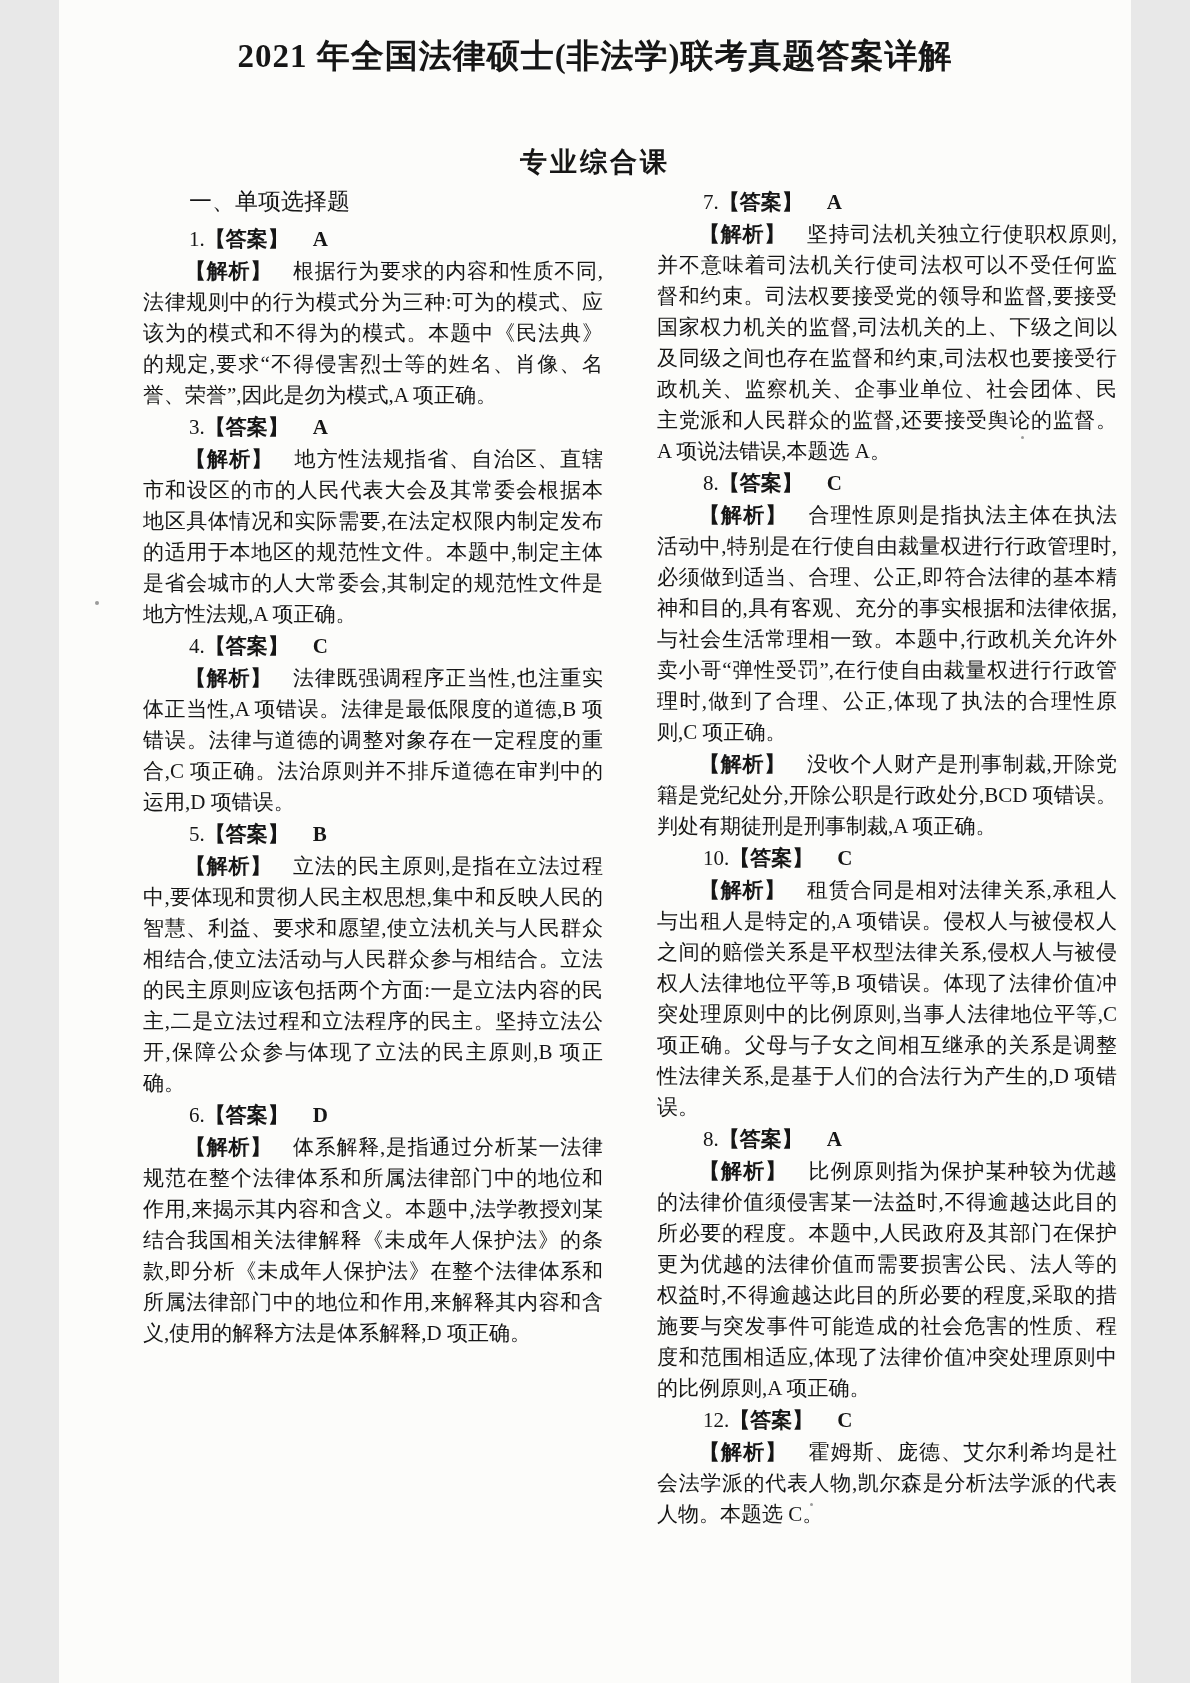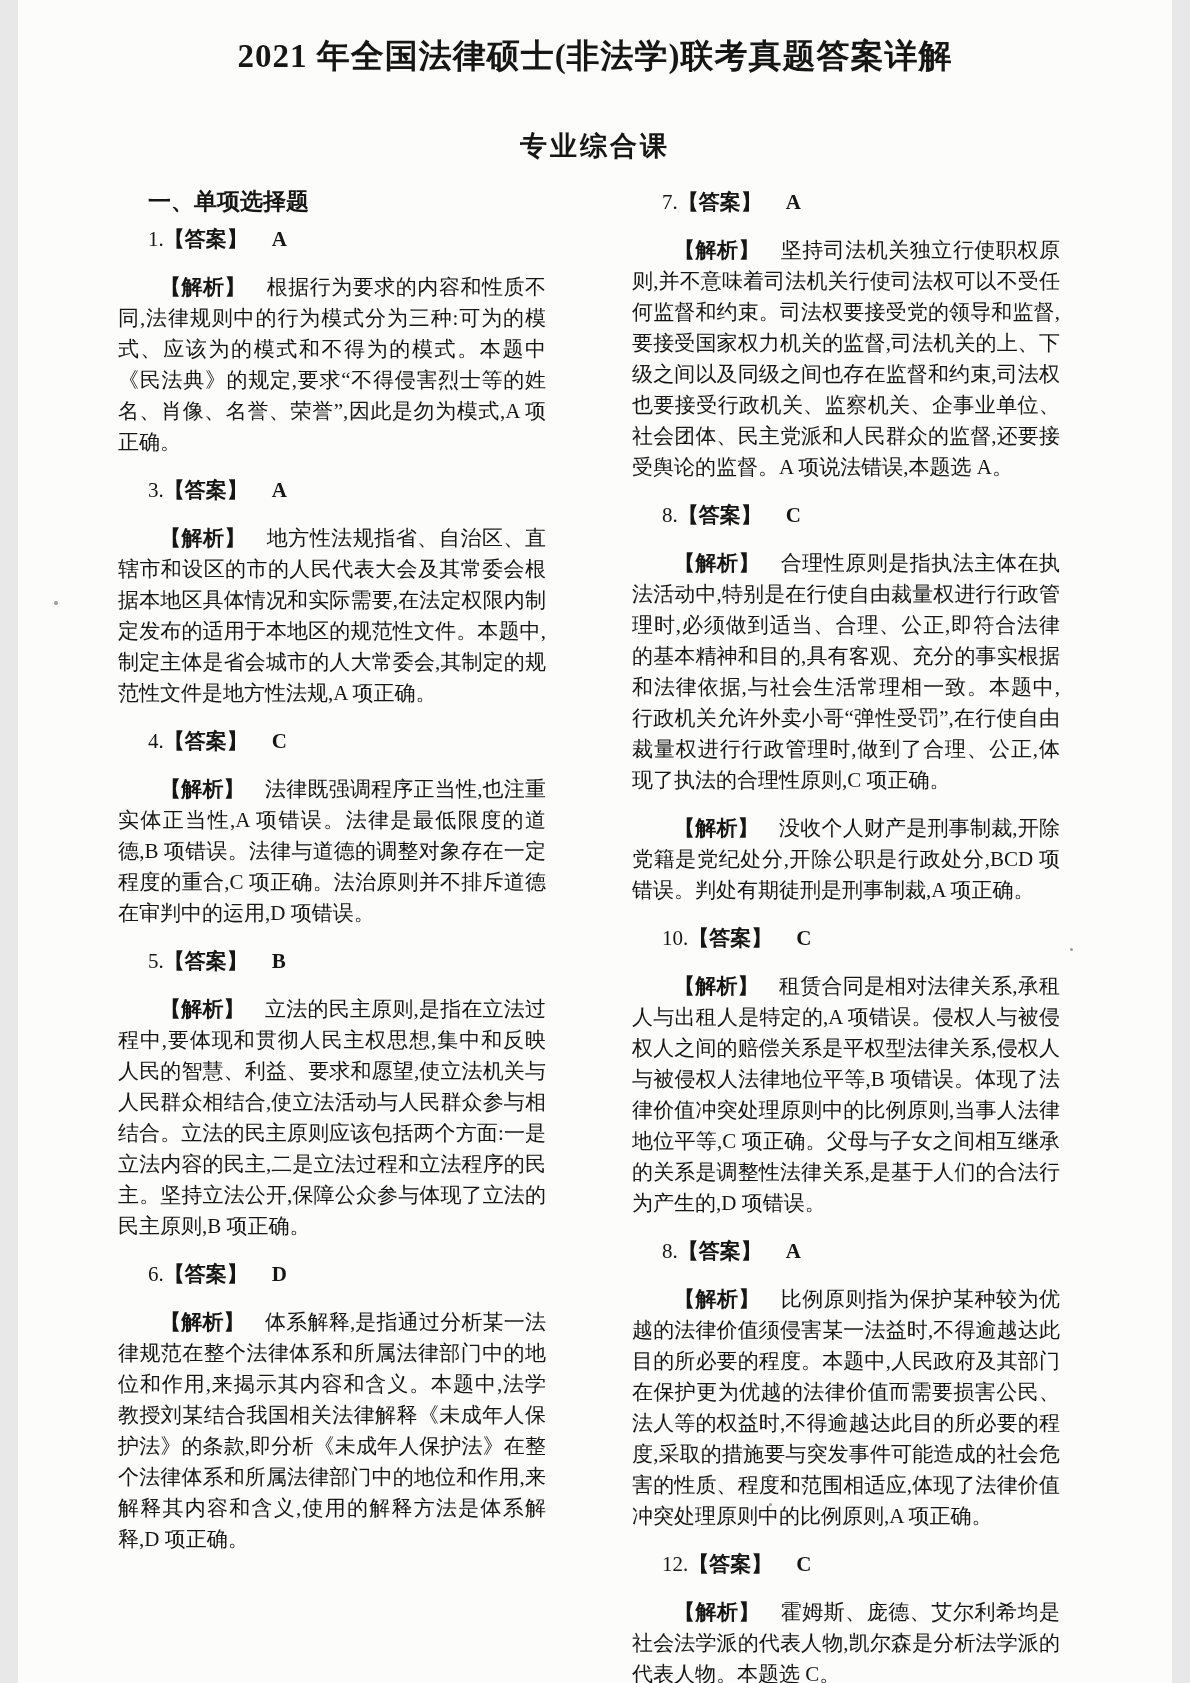--- a/index.html
+++ b/index.html
@@ -1,54 +1,54 @@
 <!DOCTYPE html>
 <html><head>
 <meta charset="utf-8">
 <style>
   html,body{margin:0;padding:0;background:#e8e8e8;}
   .page{
     position:relative;
-    width:1154px;height:1683px;
+    width:1072px;height:1683px;
     margin:0 auto;
     background:#fcfcfa;
     color:#161616;
     font-family:"Liberation Serif","DejaVu Serif",serif;
     overflow:hidden;
   }
   .doc-title{
     position:absolute;top:34px;left:0;right:0;
     text-align:center;
     font-size:33px;font-weight:700;letter-spacing:1px;
   }
   .course-title{
-    position:absolute;top:128px;left:0;right:0;
+    position:absolute;top:144px;left:0;right:0;
     text-align:center;
     font-family:"Liberation Sans","DejaVu Sans",sans-serif;
     font-size:27px;font-weight:700;letter-spacing:3px;
   }
   .col{
     position:absolute;top:186px;width:460px;
     font-size:21px;line-height:31px;
     text-align:justify;
   }
   .col-left{left:84px;}
   .col-right{left:598px;}
   .section-heading{
     font-family:"Liberation Sans","DejaVu Sans",sans-serif;
-    font-weight:700;font-size:23px;
+    font-weight:400;font-size:23px;
     padding-left:46px;margin:0 0 6px 0;
   }
   .ans-line{padding-left:46px;}
   .lbl{
     font-family:"Liberation Sans","DejaVu Sans",sans-serif;
     font-weight:700;
   }
   .ans-letter{font-weight:700;margin-left:24px;}
-  .analysis{margin:16px;text-indent:2em;}
+  .analysis{margin:0;text-indent:2em;}
   .analysis .gap{display:inline-block;width:20px;}
   .speck{position:absolute;background:#4a4a4a;border-radius:50%;opacity:.55;}
 </style>
 </head>
 <body>
 
 <div class="page">
 
   <div class="doc-title">2021 年全国法律硕士(非法学)联考真题答案详解</div>
 

